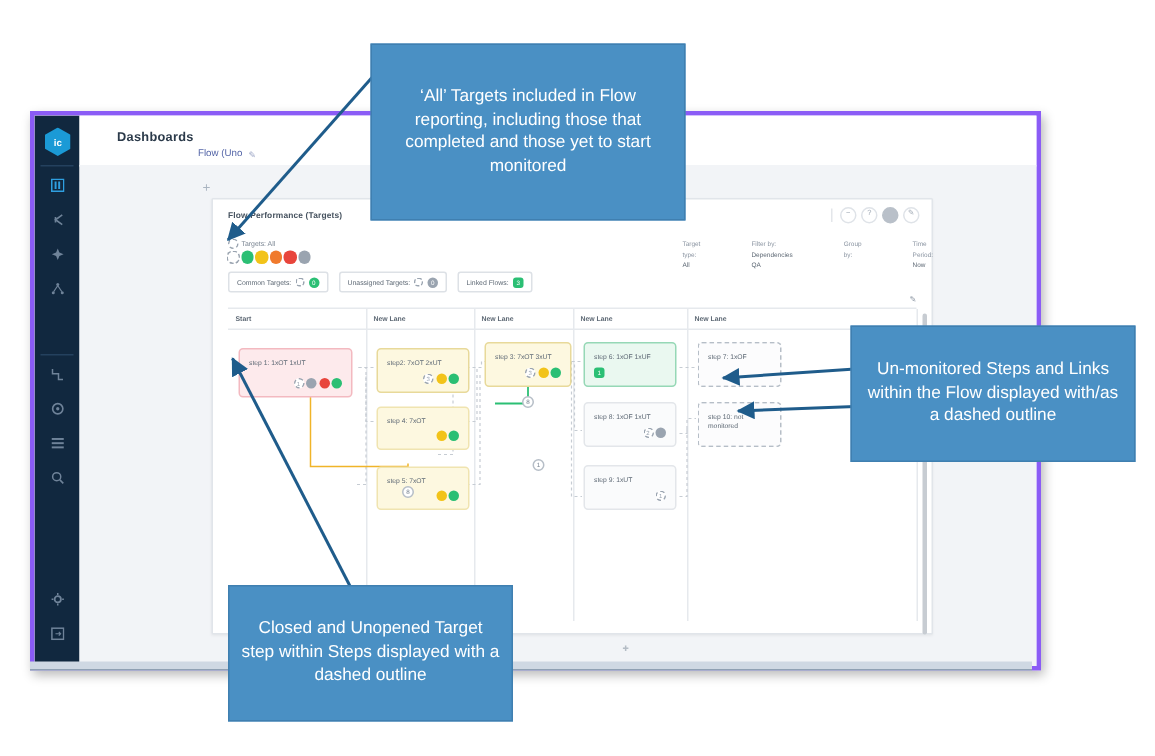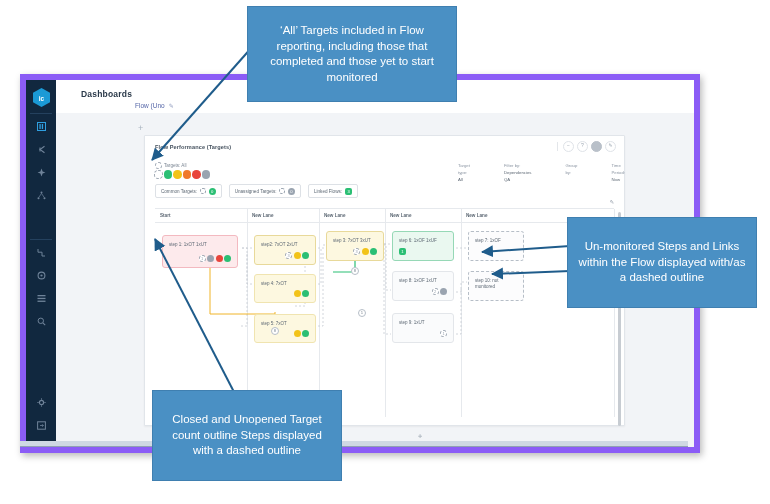--- a/index.html
+++ b/index.html
@@ -3,21 +3,21 @@
 <meta charset="utf-8">
 <style>
   html,body{margin:0;padding:0;}
   body{
     width:770px;height:504px;background:#ffffff;overflow:hidden;
     font-family:"Liberation Sans",sans-serif;position:relative;
   }
   
   #app-window{
     position:absolute;left:20px;top:74px;width:668px;height:367px;
-    background:#ffffff;border:6px solid #8b5cf6;
+    background:#ffffff;border:3px solid #8b5cf6;
     box-shadow:2px 3px 7px rgba(0,0,0,.28);
     overflow:hidden;
   }
   #window-bottom-bar{
     position:absolute;left:20px;top:441px;width:668px;height:5px;
     background:#cfd8e3;border-bottom:1px solid #8fa0b3;
   }
   
   #sidebar{
     position:absolute;left:0;top:0;width:30px;height:367px;
@@ -151,21 +151,21 @@
     background:#c7ccd2;border-radius:2px;
   }
   .res-dot{position:absolute;color:#b4bcc5;font-size:5px;}
   
   .callout{
     position:absolute;background:#4a90c4;color:#ffffff;
     border:1px solid #3f7fb0;
     display:flex;align-items:center;justify-content:center;text-align:center;
     font-size:11.5px;line-height:15.5px;padding:4px 8px;box-sizing:border-box;
   }
-  #callout-top{left:247px;top:6px;width:210px;height:96px;}
+  #callout-top{left:247px;top:29px;width:210px;height:118px;}
   #callout-right{left:567px;top:217px;width:190px;height:91px;}
   #callout-bottom{left:152px;top:390px;width:190px;height:91px;}
   #arrows{position:absolute;left:0;top:0;width:770px;height:504px;pointer-events:none;}
 </style>
 </head>
 <body>
 
 <div id="app-window">
 
   <div id="sidebar">
@@ -465,13 +465,13 @@
     </marker>
   </defs>
   <line x1="253" y1="46" x2="152" y2="160" stroke="#1f5c8b" stroke-width="2" marker-end="url(#ah)"></line>
   <line x1="570" y1="246" x2="482" y2="252" stroke="#1f5c8b" stroke-width="2" marker-end="url(#ah)"></line>
   <line x1="570" y1="271" x2="492" y2="274" stroke="#1f5c8b" stroke-width="2" marker-end="url(#ah)"></line>
   <line x1="234" y1="392" x2="155" y2="239" stroke="#1f5c8b" stroke-width="2" marker-end="url(#ah)"></line>
 </svg>
 
 <div class="callout" id="callout-top">‘All’ Targets included in Flow reporting, including those that completed and those yet to start monitored</div>
 <div class="callout" id="callout-right">Un-monitored Steps and Links within the Flow displayed with/as a dashed outline</div>
-<div class="callout" id="callout-bottom">Closed and Unopened Target count outline Steps displayed with a dashed outline</div>
+<div class="callout" id="callout-bottom">Closed and Unopened Target step within Steps displayed with a dashed outline</div>
 
 </body></html>

